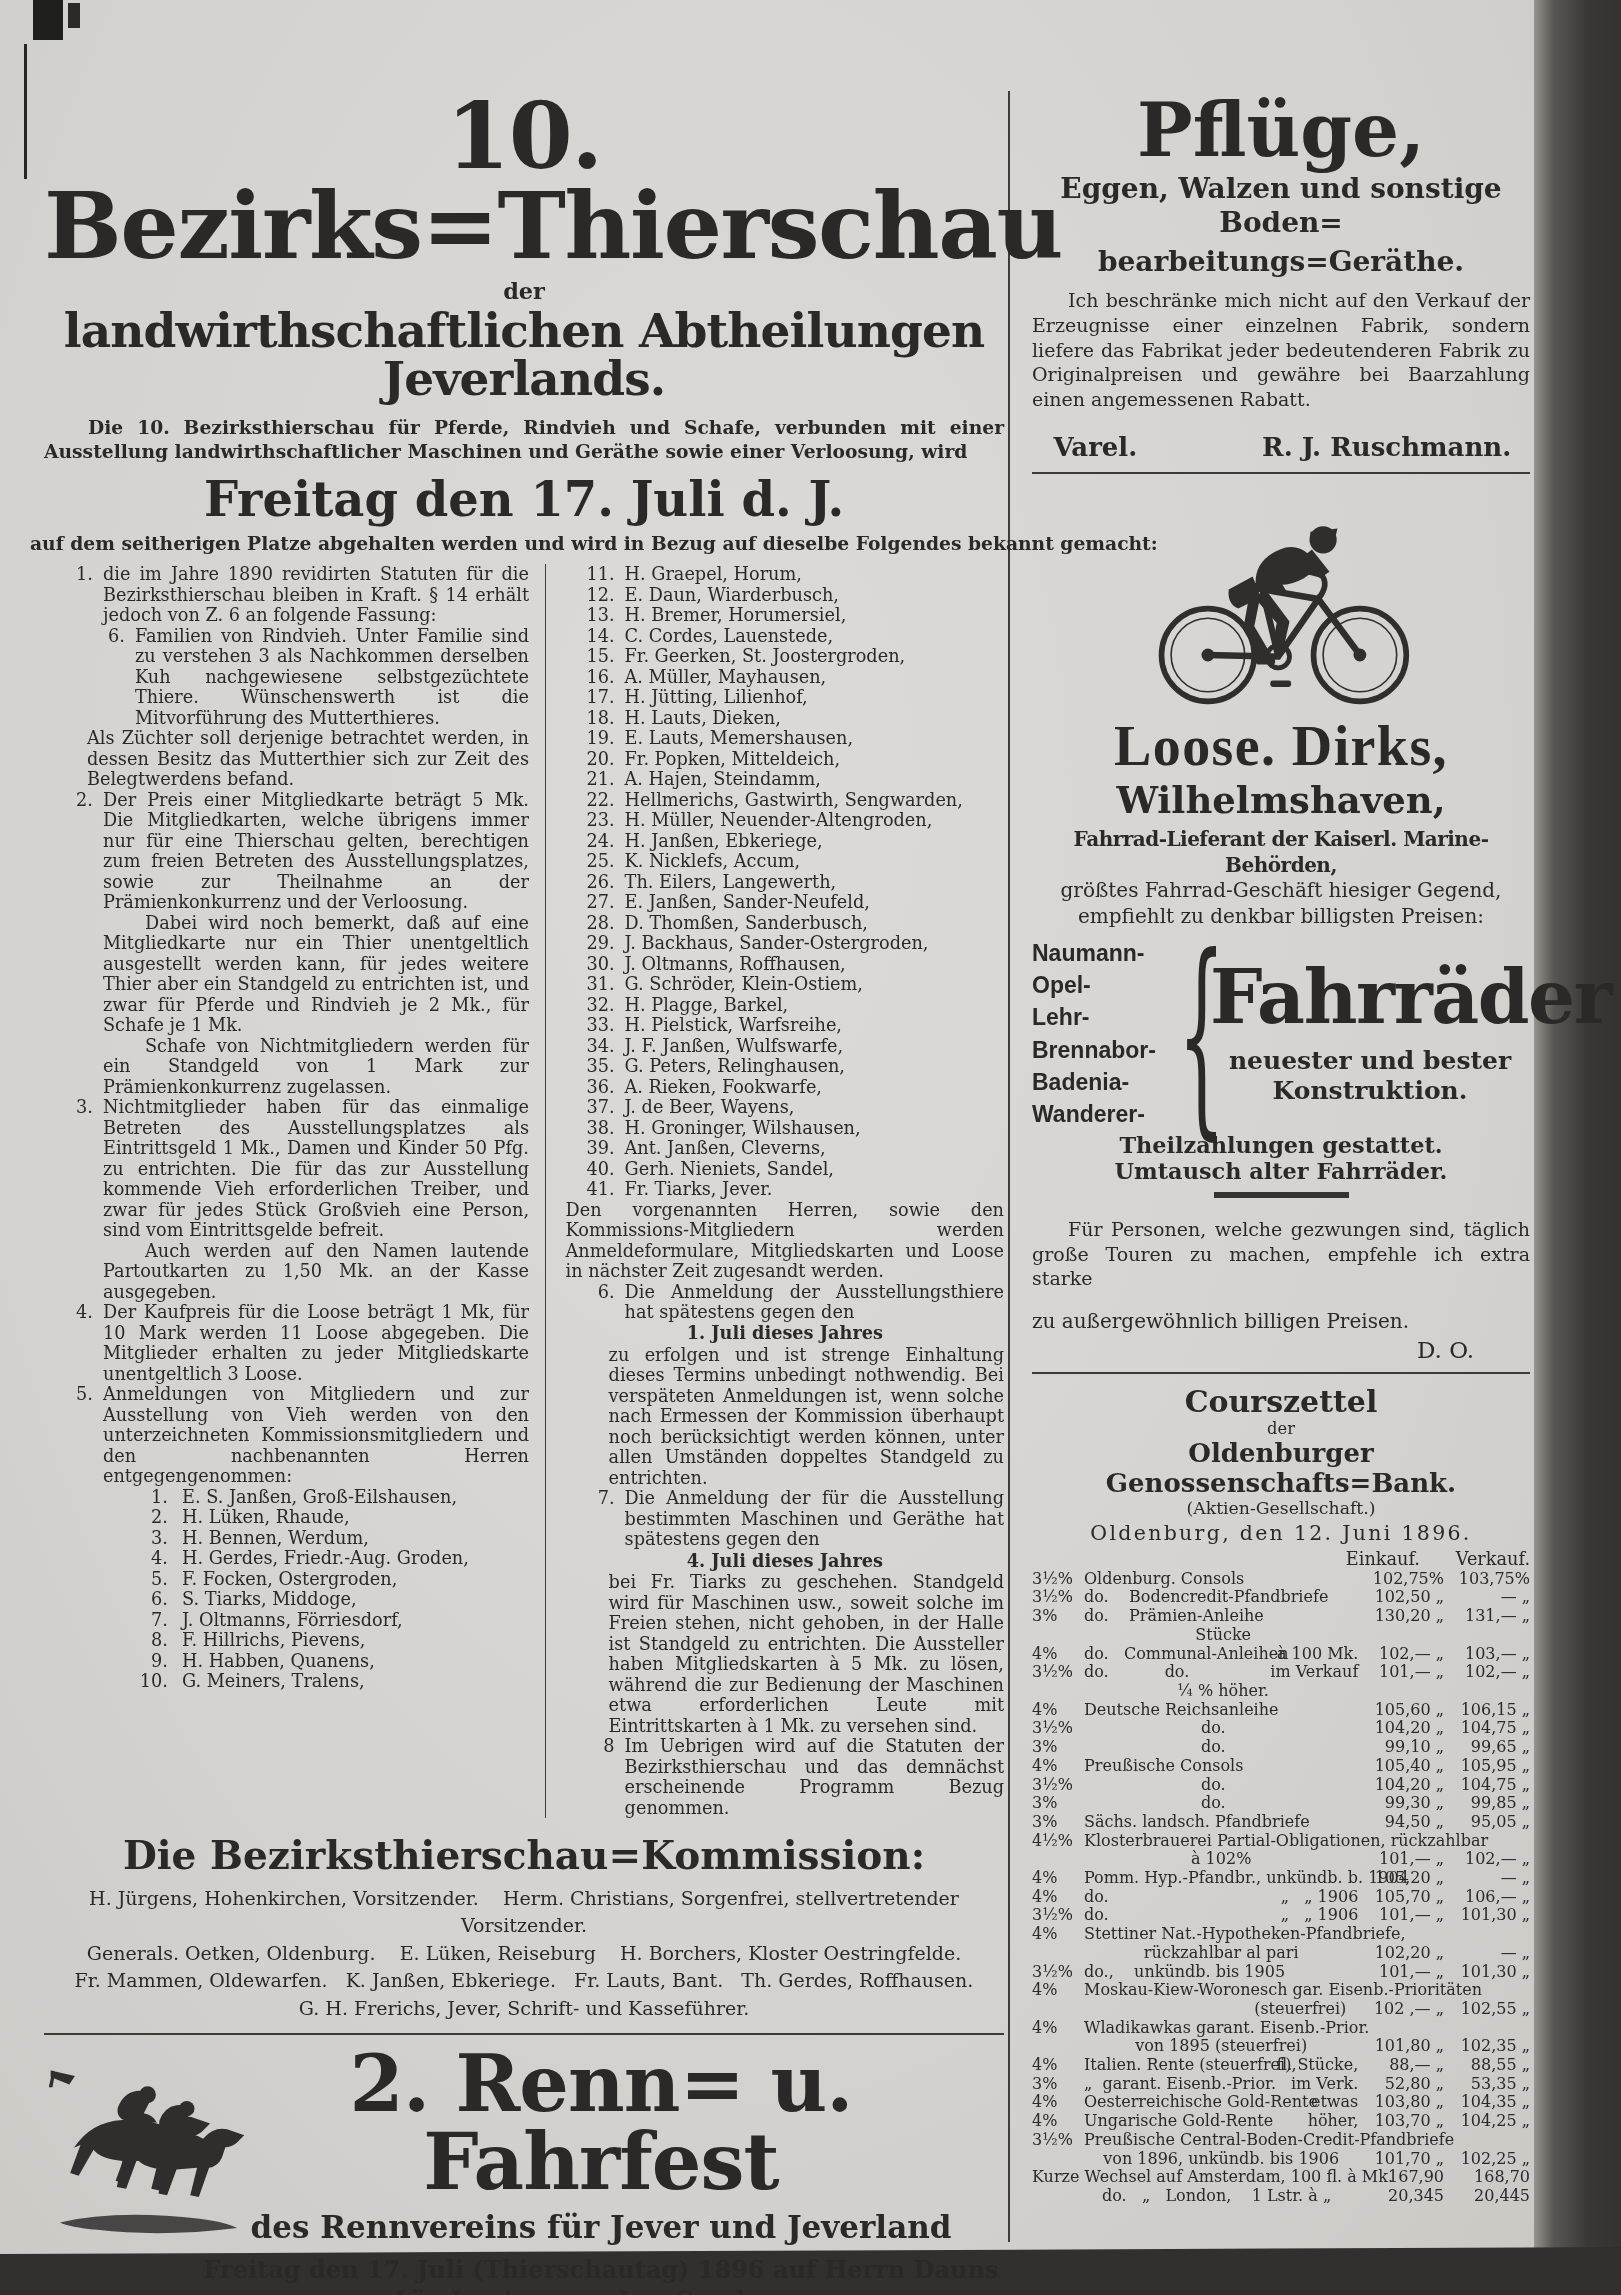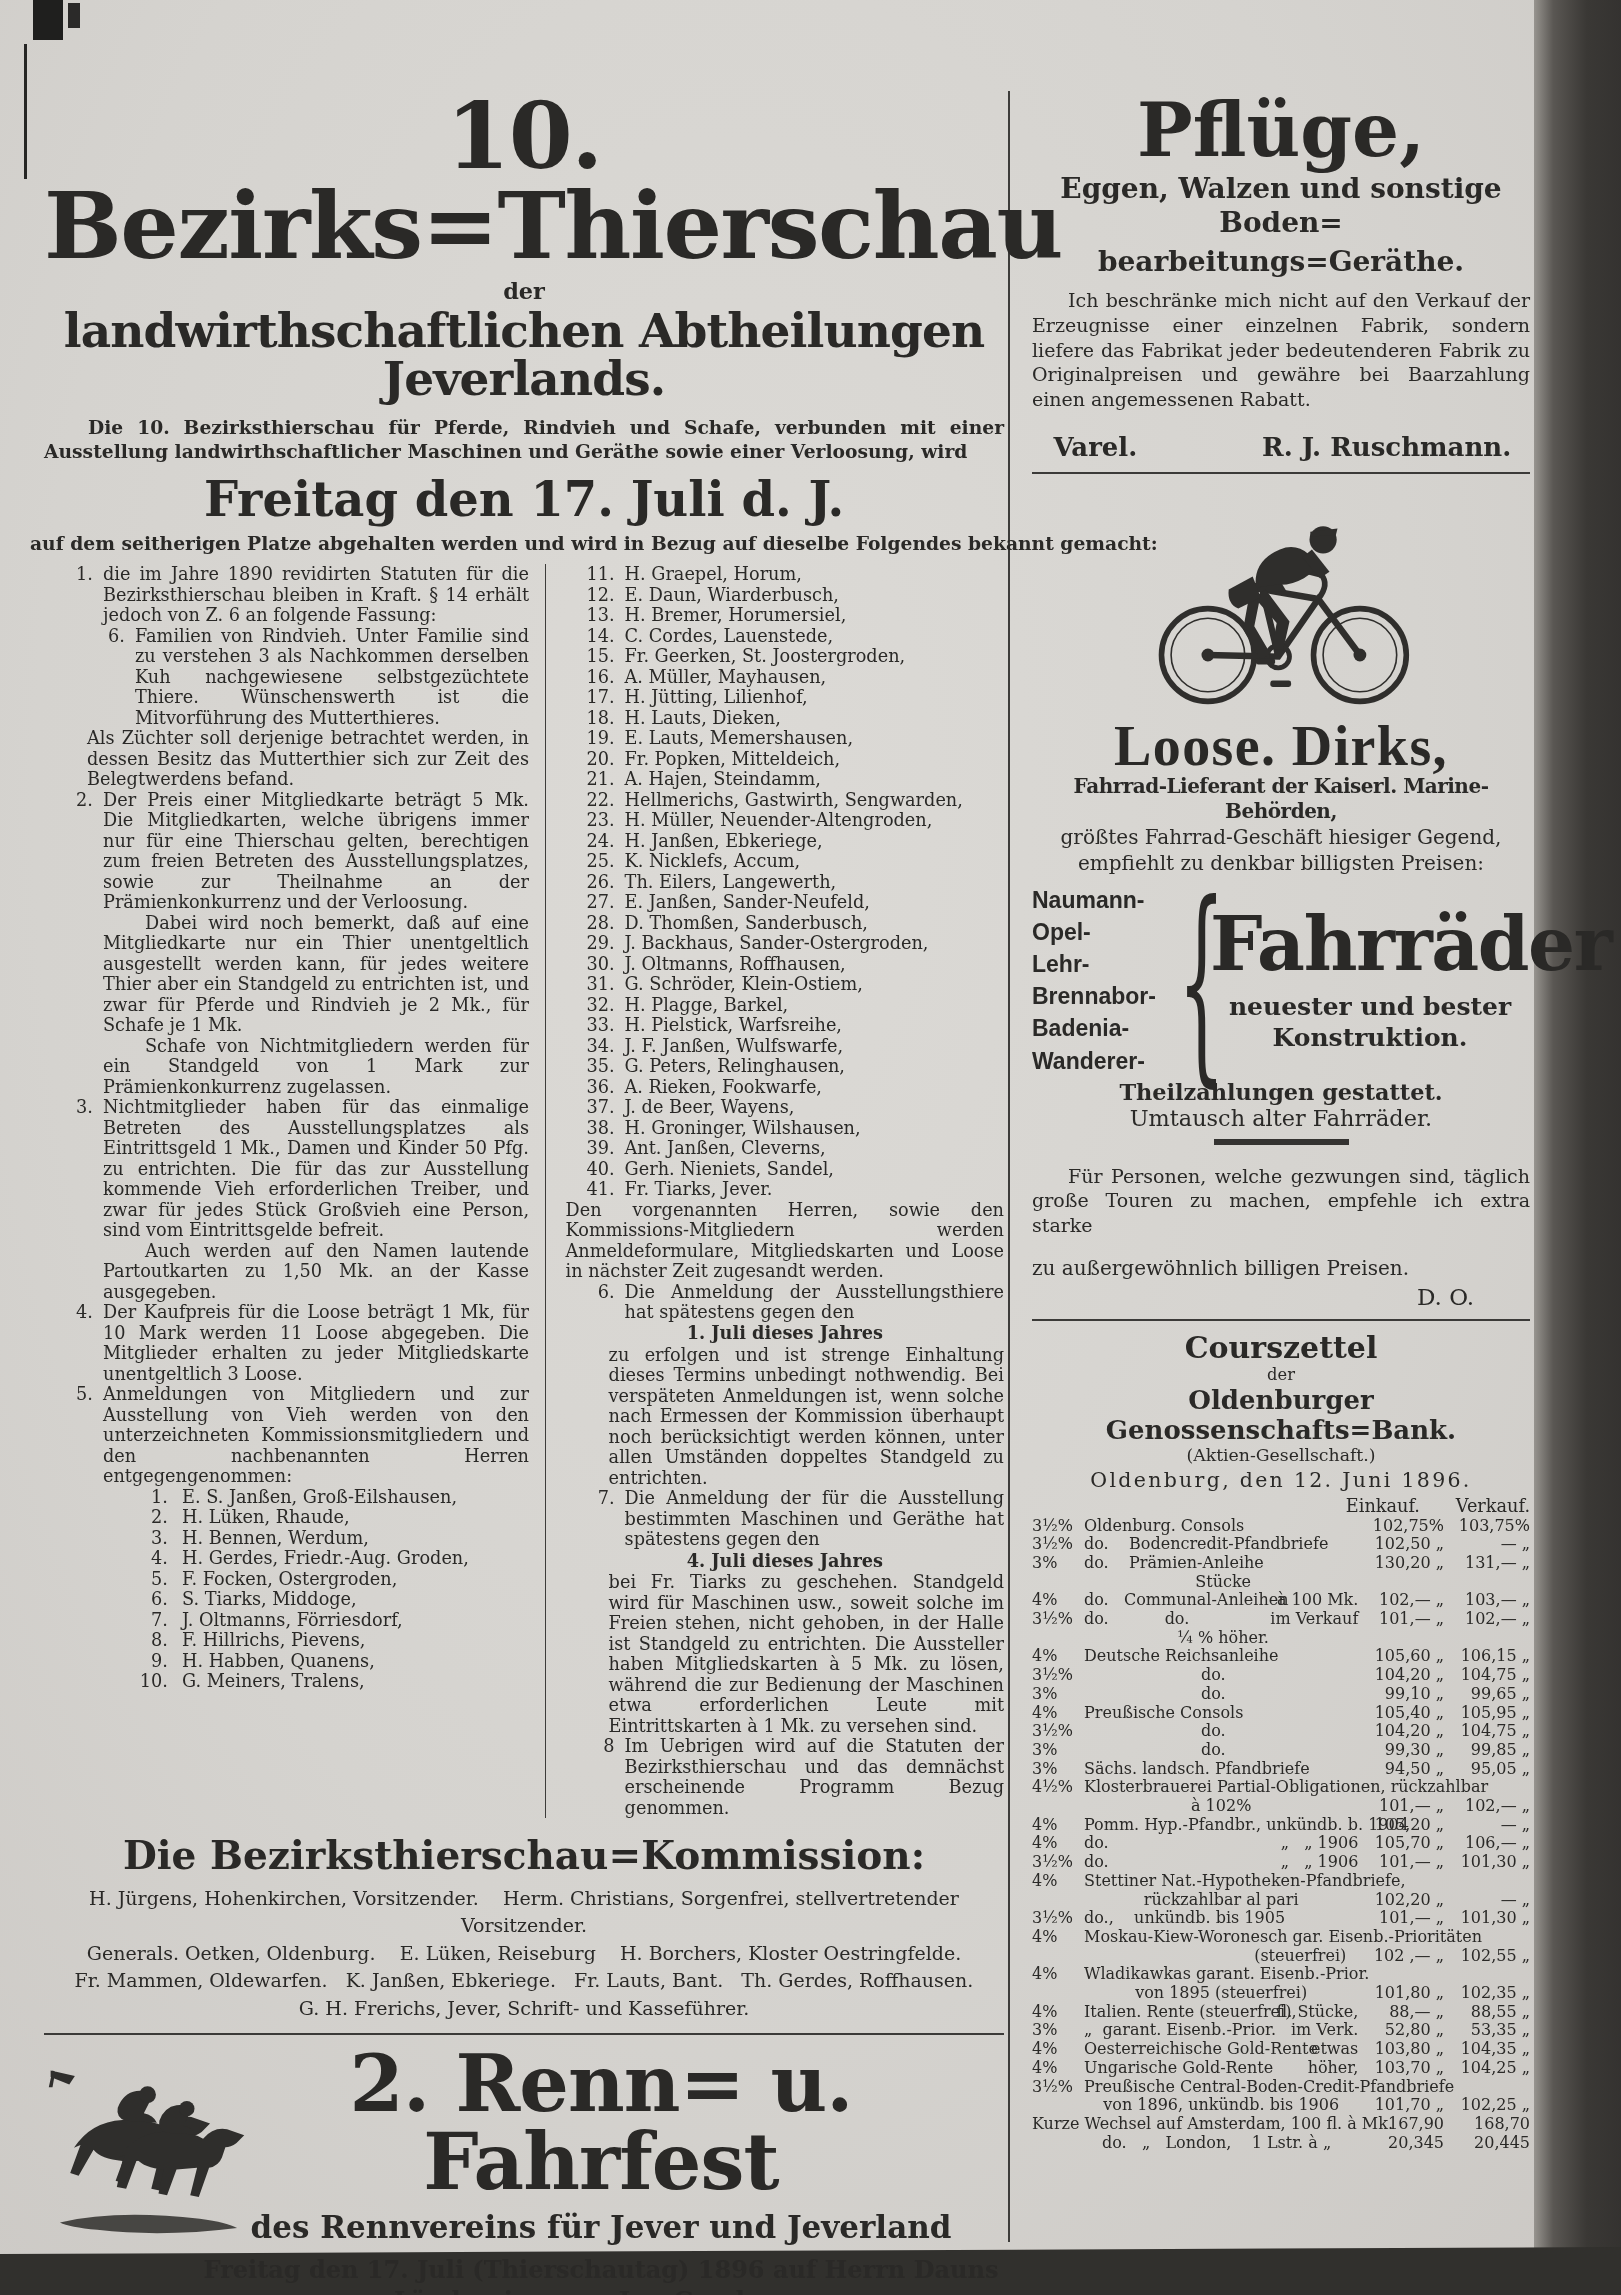--- a/index.html
+++ b/index.html
@@ -57,21 +57,21 @@
   .dl{font-size:20px;font-weight:bold;text-align:center;line-height:1.28;letter-spacing:-0.5px}
   .dl2{font-size:20px;text-align:center;line-height:1.28}
   .brandrow{display:flex;align-items:center;margin:7.5px 0 1.9px}
   .brands{width:148px;font-family:"Liberation Sans",sans-serif;font-weight:bold;font-size:23px;line-height:1.4}
   .brace{font-size:65px;transform:scaleY(3.3) scaleX(1.15);transform-origin:center;width:30px;text-align:center;flex:none}
   .prodcol{flex:1;text-align:center;min-width:0}
   .prod{font-size:74px;font-weight:bold;letter-spacing:-1.4px;line-height:1}
   .prodsub{font-size:25px;font-weight:bold;line-height:1.22;margin-top:11.2px}
   .stock{font-size:25px;font-weight:bold;text-align:center;margin-top:5.6px}
   .pay{font-size:22.4px;font-weight:bold;text-align:center}
-  .exch{font-size:22.4px;font-weight:normal;text-align:center}
+  .exch{font-size:22.4px;font-weight:bold;text-align:center}
   .thickrule{width:135px;height:6px;background:#343331;margin:8.4px auto}
   .tourp{font-size:19px;line-height:1.28;text-align:justify;text-indent:36px}
   .polname{font-size:46px;font-weight:bold;text-align:center;margin:4.7px 0 3.7px;letter-spacing:-0.5px}
   .polp2{font-size:20px}
   .polsign{font-size:23px;text-align:right;padding-right:56px;margin:3.7px 0 0.9px}
   
   .ct1{font-size:30px;font-weight:bold;text-align:center;margin-top:3.7px}
   .ct2{font-size:16.3px;text-align:center}
   .ct3{font-size:26px;font-weight:bold;text-align:center;margin-top:0.9px}
   .ct4{font-size:17.3px;text-align:center}
@@ -309,20 +309,21 @@
         <path class="ink" d="M180,128 l30,40 -8,36 -14,-2 6,-32 -28,-32 z"></path>
         <path class="ink" d="M174,134 l-8,40 20,34 -12,8 -22,-38 8,-44 z"></path>
         <path class="ink" d="M134,128 l30,-16 10,26 -28,14 q-14,-6 -12,-24 z"></path>
         <rect class="ink" x="186" y="242" width="26" height="8" rx="3"></rect>
         <rect class="ink" x="168" y="214" width="24" height="8" rx="3"></rect>
       </svg>
     </div>
 
     <div>
       <div class="dname">Loose. Dirks,</div>
+      <div class="dcity">Wilhelmshaven,</div>
       <div class="dl">Fahrrad-Lieferant der Kaiserl. Marine-Behörden,</div>
       <div class="dl2">größtes Fahrrad-Geschäft hiesiger Gegend,</div>
       <div class="dl2">empfiehlt zu denkbar billigsten Preisen:</div>
       <div class="brandrow">
         <div class="brands">
 
         <div>Naumann-</div>
             <div>Opel-</div>
             <div>Lehr-</div>
             <div>Brennabor-</div>

